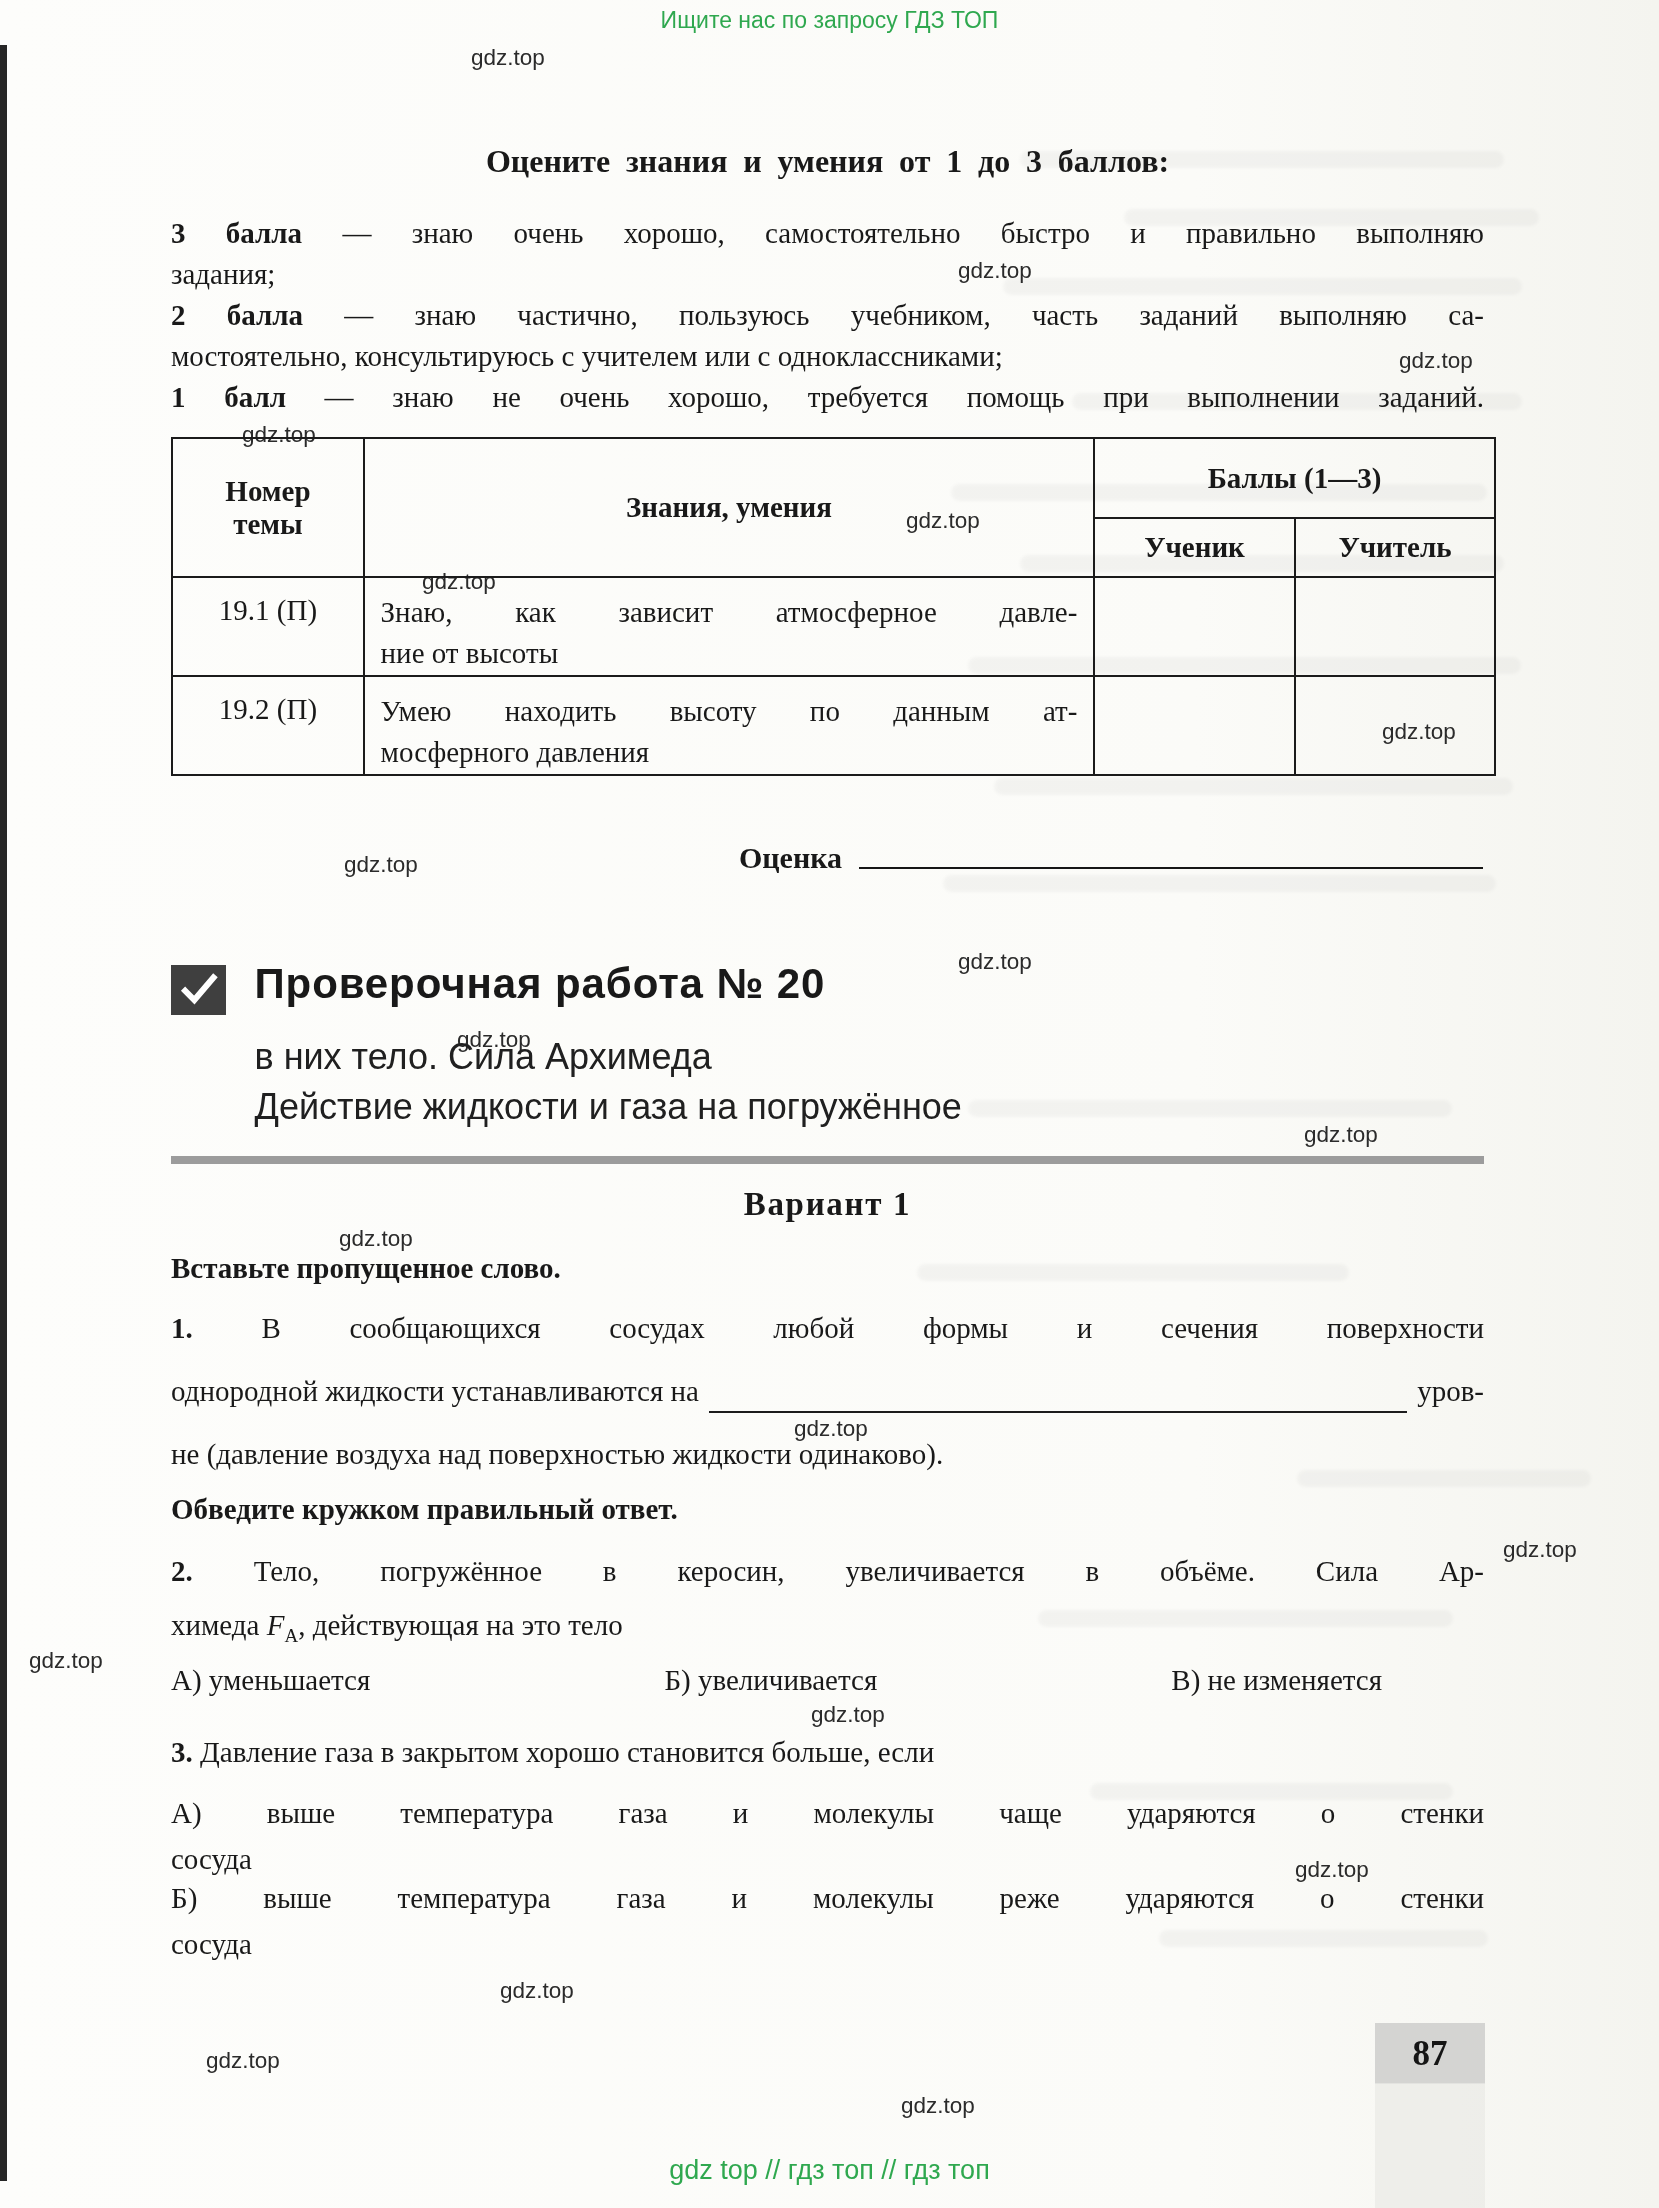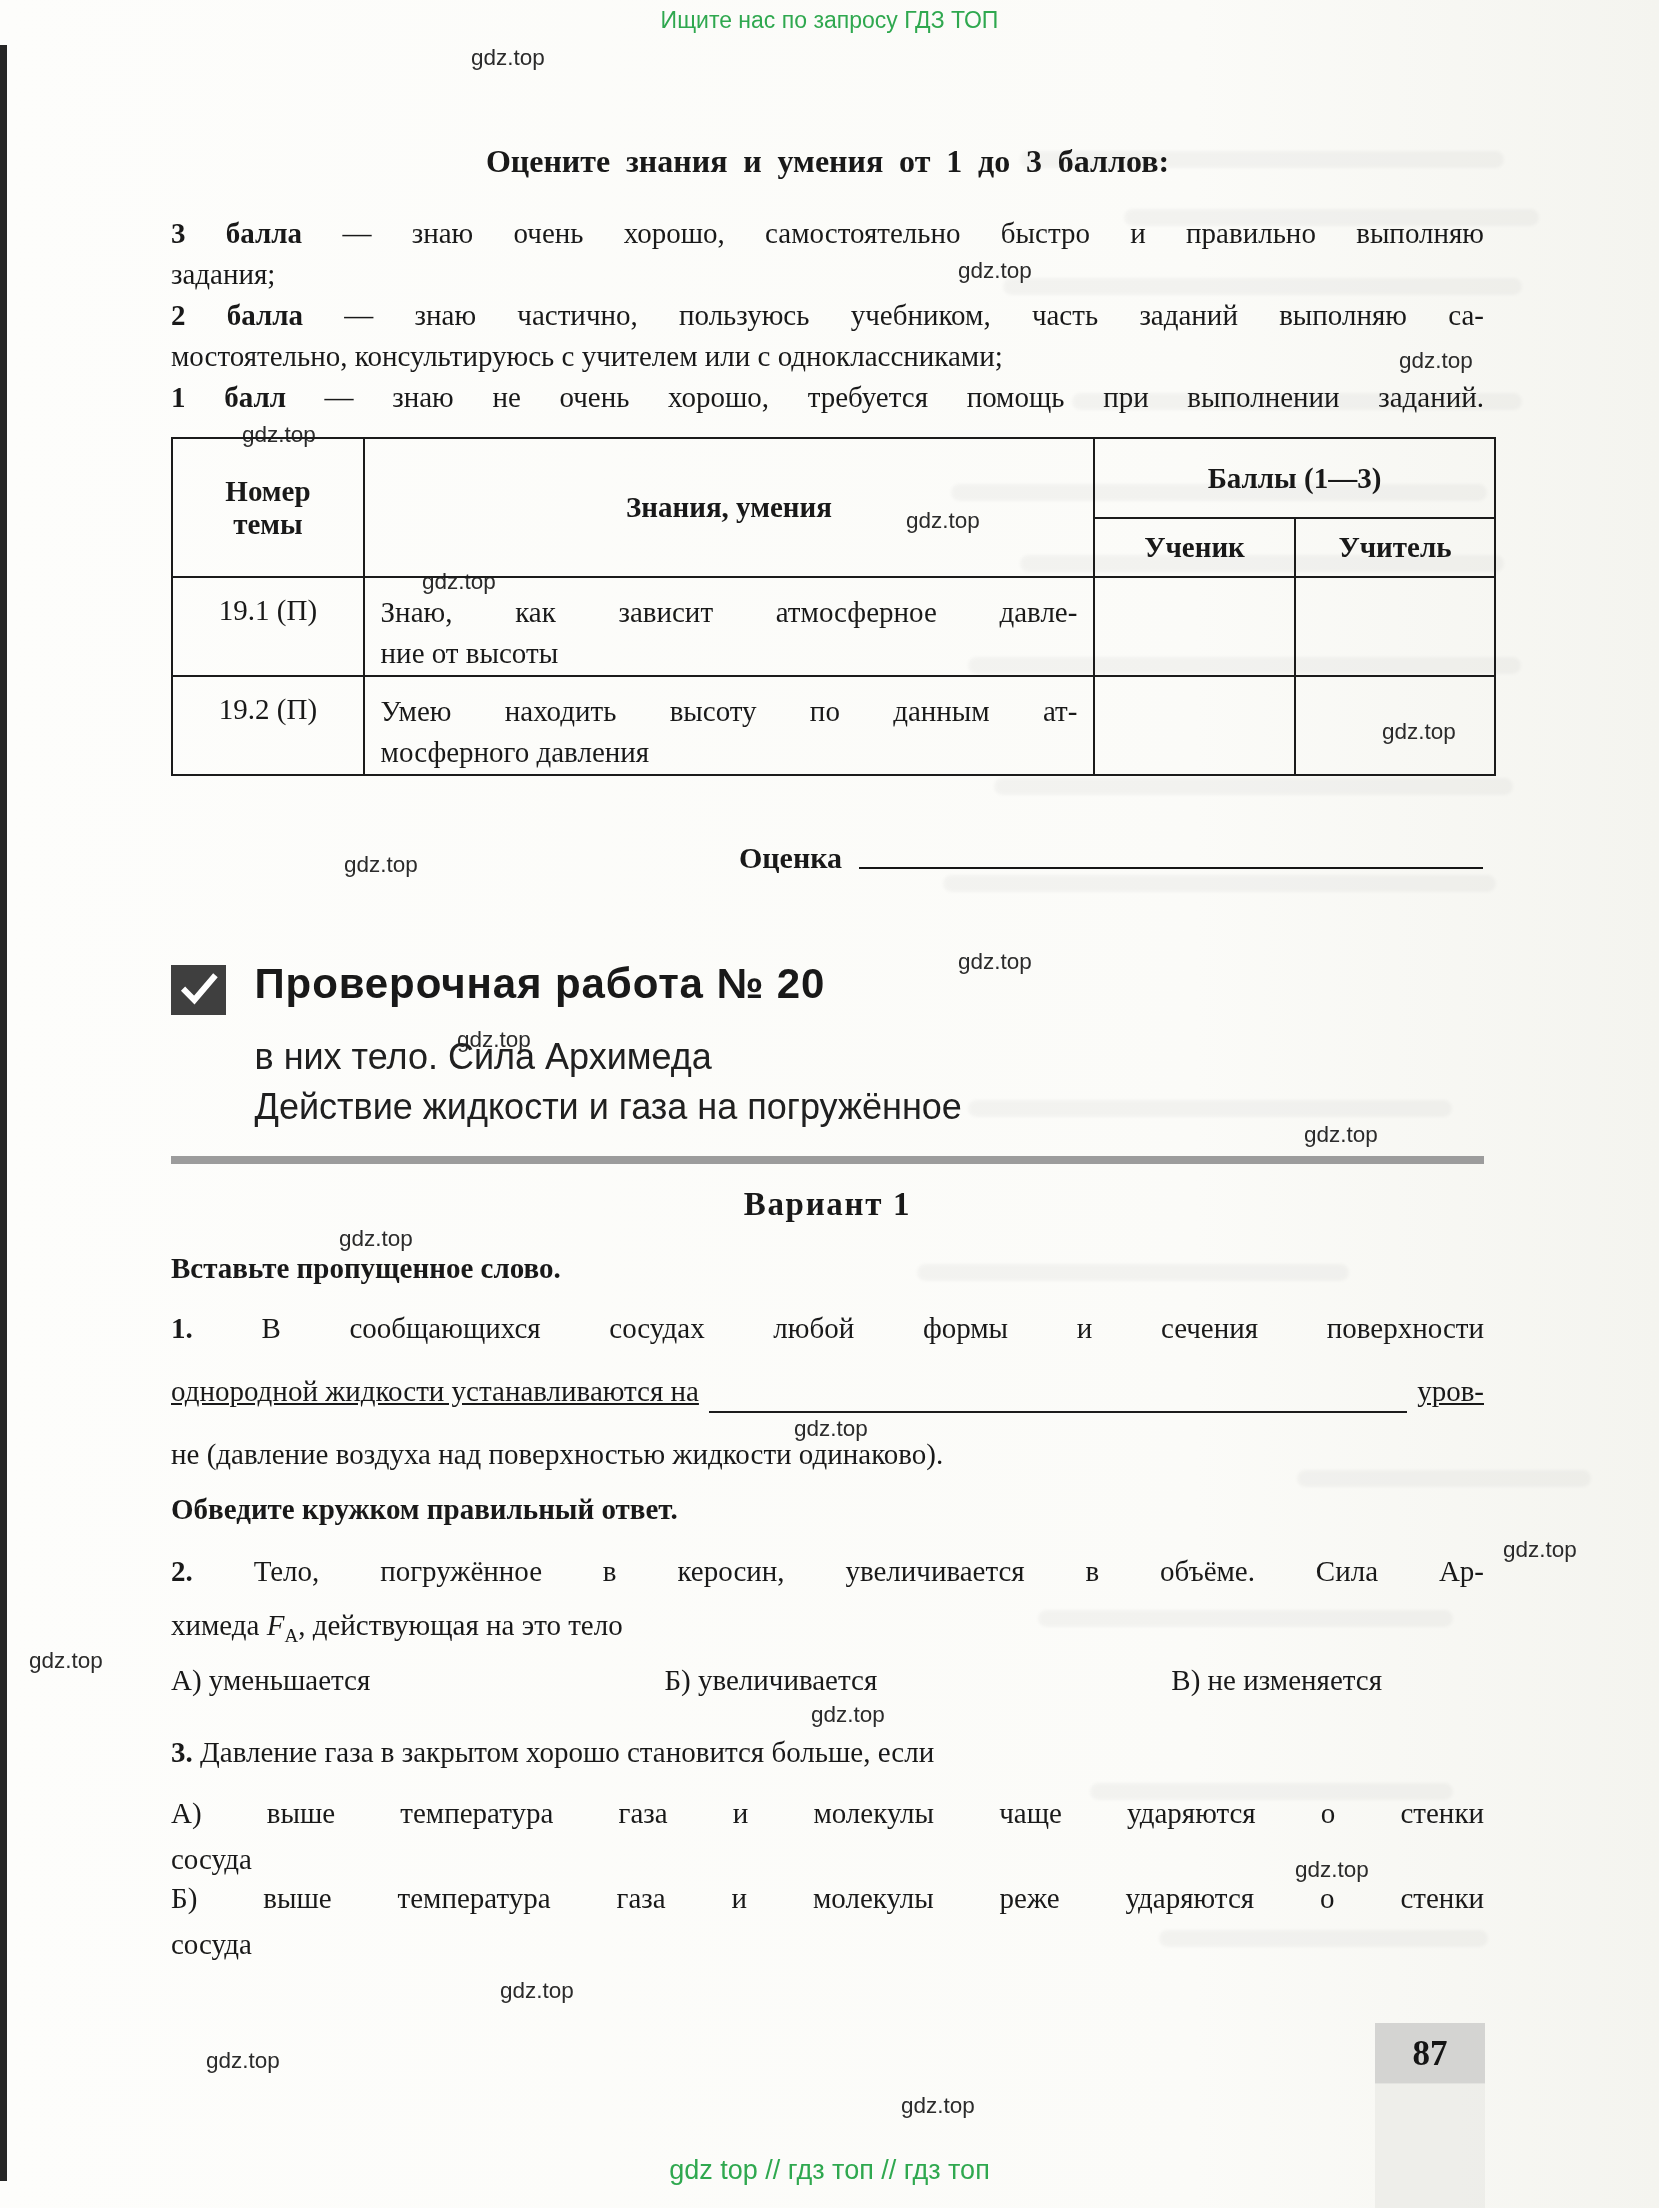--- a/index.html
+++ b/index.html
@@ -43,21 +43,21 @@
   .test-title{font-family:"Liberation Sans",sans-serif;font-weight:bold;font-size:42px;letter-spacing:0.9px;}
   .test-subtitle{margin-top:24px;font-family:"Liberation Sans",sans-serif;font-size:36px;line-height:50px;color:#202020;}
   .gray-bar{top:1156px;height:7.8px;background:#9c9c9c;}
 
   .variant{top:1186px;text-align:center;font-weight:bold;font-size:33px;letter-spacing:1.7px;}
   .instr{font-weight:bold;font-size:29px;}
   .instr1{top:1252px;}
   .instr2{top:1493px;}
 
   .q1{top:1297px;line-height:63px;}
-  .fill-line{display:flex;align-items:flex-end;text-decoration:underline;}
+  .fill-line{display:flex;align-items:flex-end;}
   .fill-line span{white-space:nowrap;}
   .blank{flex:1;height:0;border-bottom:2.6px solid #1c1c1c;margin:0 10.4px 10.4px 10.4px;}
 
   .q2{top:1544px;line-height:54px;}
   .fsym{font-family:"Liberation Serif",serif;font-style:italic;}
   sub.fsub{font-size:19px;font-style:normal;}
   .options-row{top:1664px;width:1211px;display:flex;justify-content:space-between;}
 
   .q3-line1{top:1736px;}
   .q3opt{line-height:46px;}

